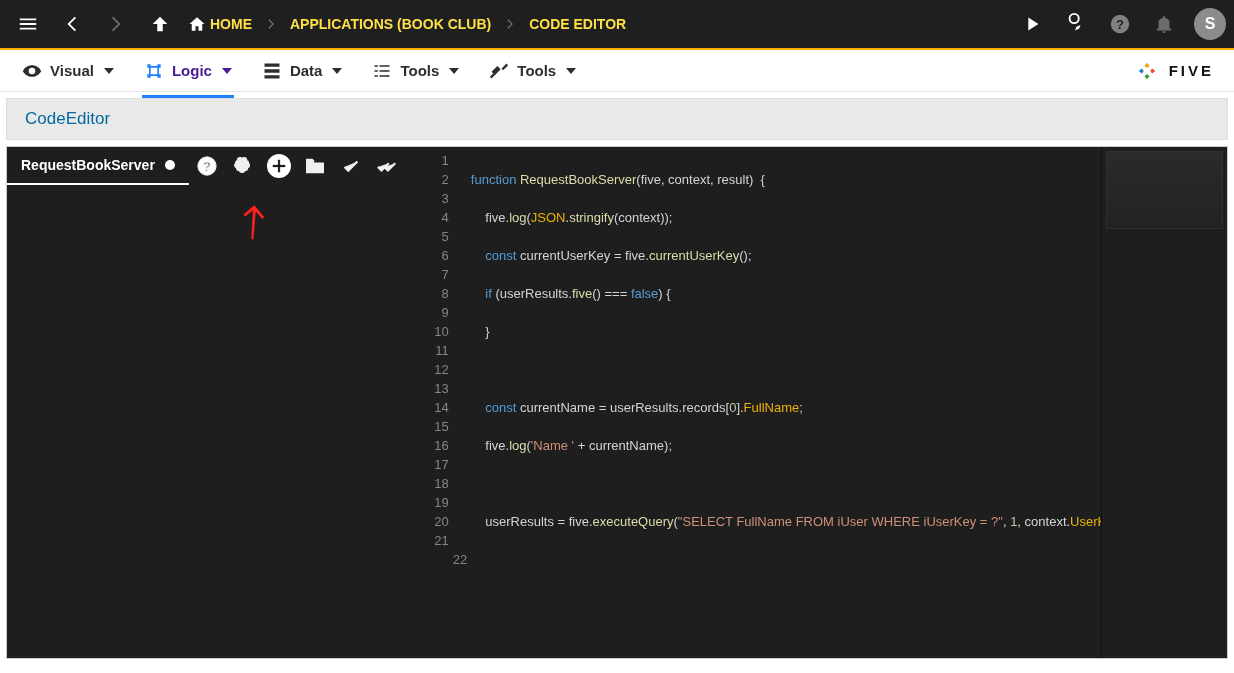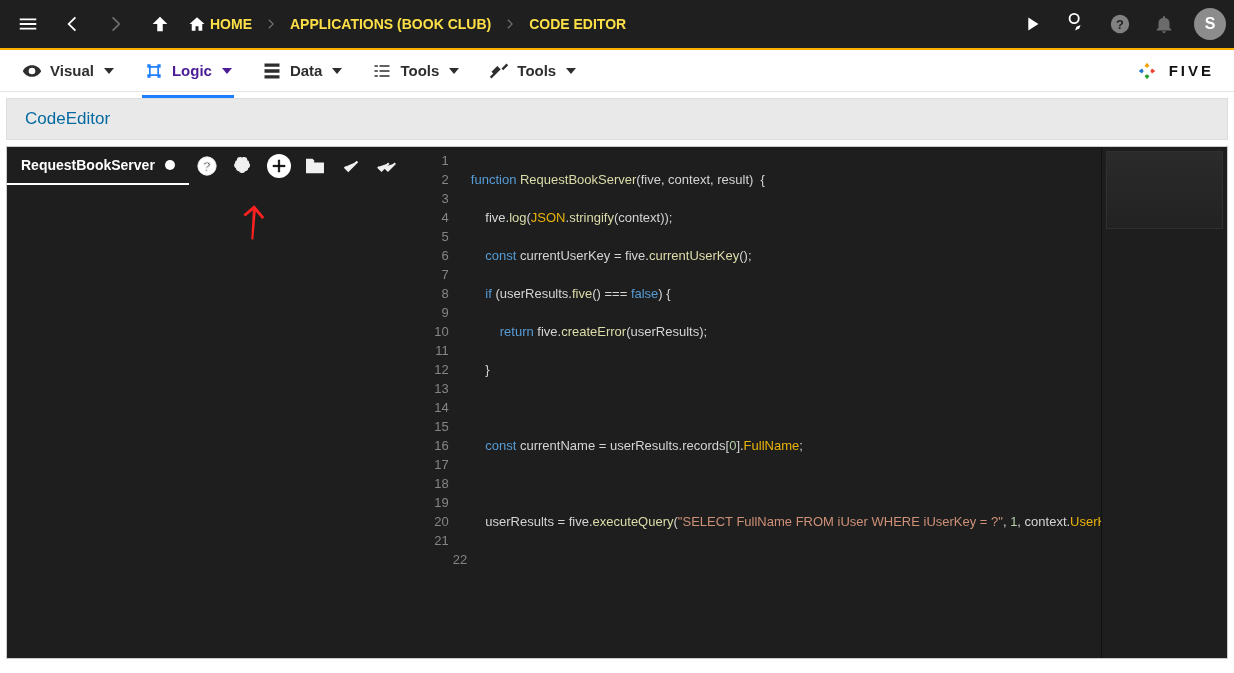--- a/index.html
+++ b/index.html
@@ -247,24 +247,24 @@
         <div>19</div>
         <div>20</div>
         <div>21</div>
         <div style="background: rgb(42, 42, 42); margin-left: 48px;">22</div>
       </div>
     <div class="codecol">
 <div class="row"><span class="kw">function </span><span class="fn">RequestBookServer</span><span>(five, context, result)  {</span></div>
 <div class="row"><span>    five.</span><span class="fn">log</span><span>(</span><span class="prop">JSON</span><span>.</span><span class="fn">stringify</span><span>(context));</span></div>
 <div class="row"><span>    </span><span class="kw">const </span><span>currentUserKey = five.</span><span class="fn">currentUserKey</span><span>();</span></div>
 <div class="row"><span>    </span><span class="kw">if </span><span>(userResults.</span><span class="fn">five</span><span>() === </span><span class="bool">false</span><span>) {</span></div>
-<div class="row"><span>        </span><span class="kw">return </span><span>five.</span><span class="fn">createError</span><span>(userResults);</span></div>
 <div class="row"><span>    }</span></div>
 <div class="row"><span></span></div>
 <div class="row"><span>    </span><span class="kw">const </span><span>currentName = userResults.records[</span><span class="num">0</span><span>].</span><span class="prop">FullName</span><span>;</span></div>
+<div class="row"><span>    five.</span><span class="fn">log</span><span>(</span><span class="str">'Name '</span><span> + currentName);</span></div>
 <div class="row"><span></span></div>
 <div class="row"><span>    userResults = five.</span><span class="fn">executeQuery</span><span>(</span><span class="str">"SELECT FullName FROM iUser WHERE iUserKey = ?"</span><span>, </span><span class="num">1</span><span>, context.</span><span class="prop">UserKey</span><span>);</span></div>
 
 
 
 
 
 
 
 

